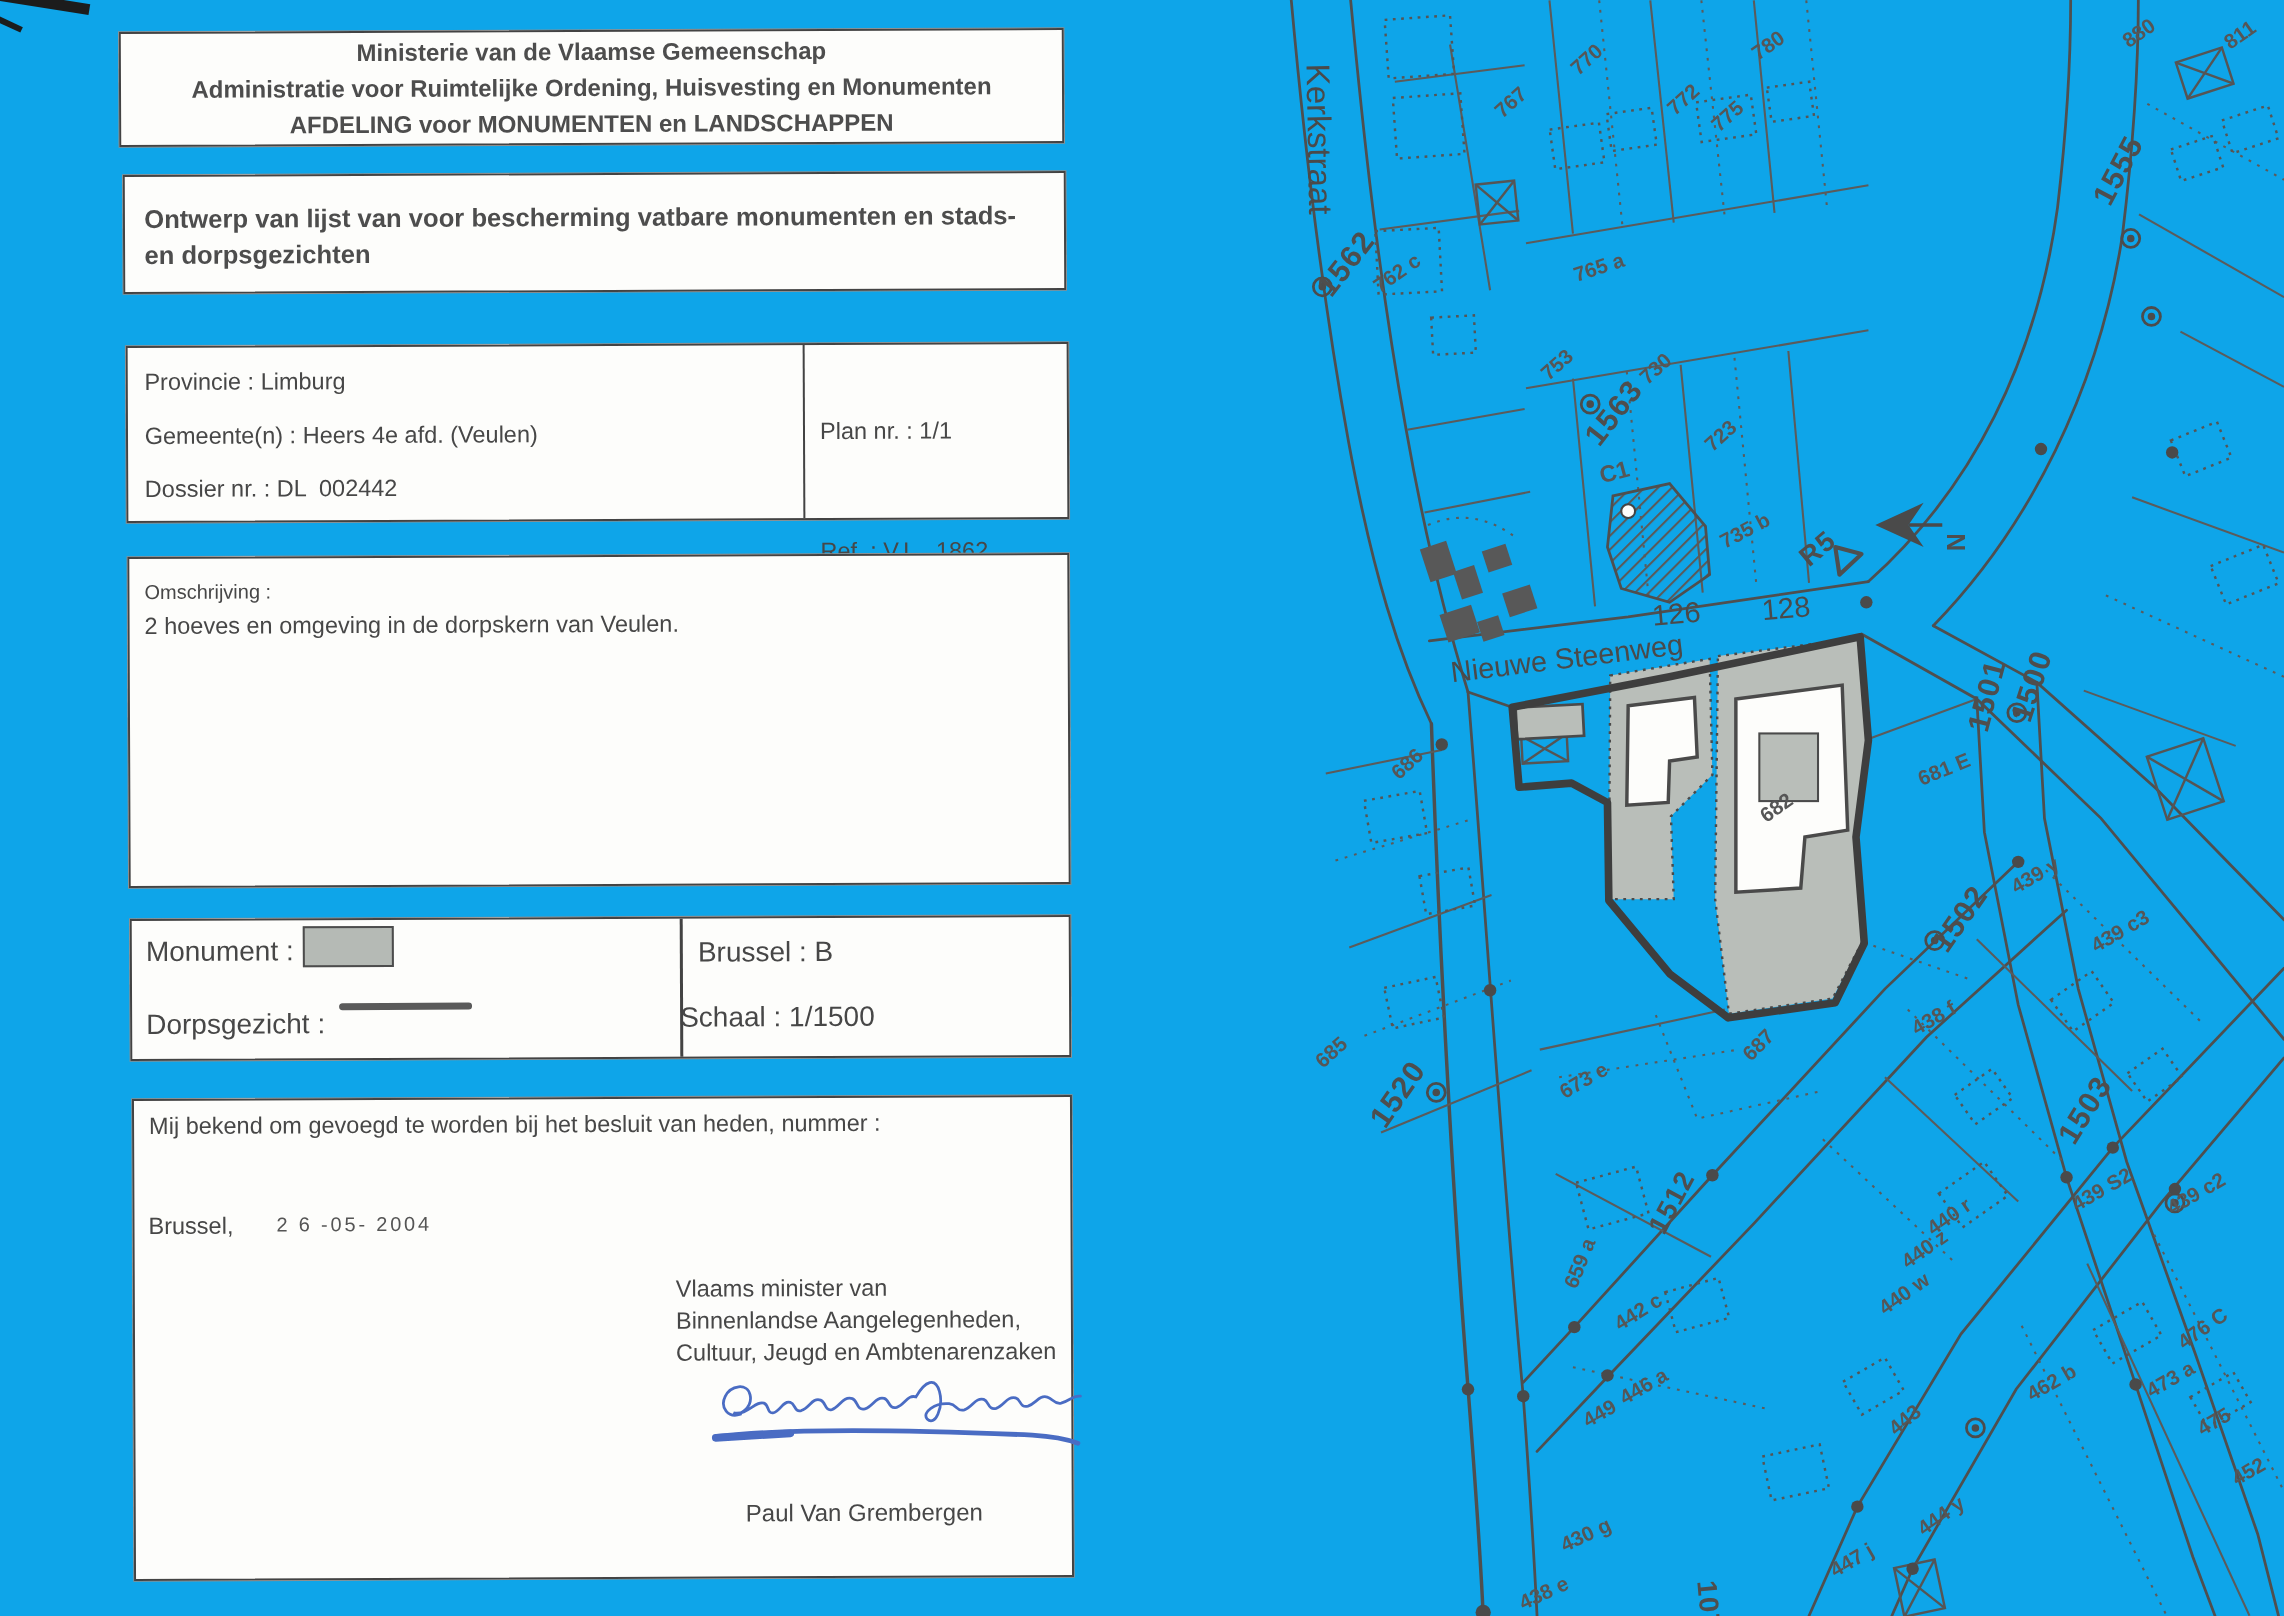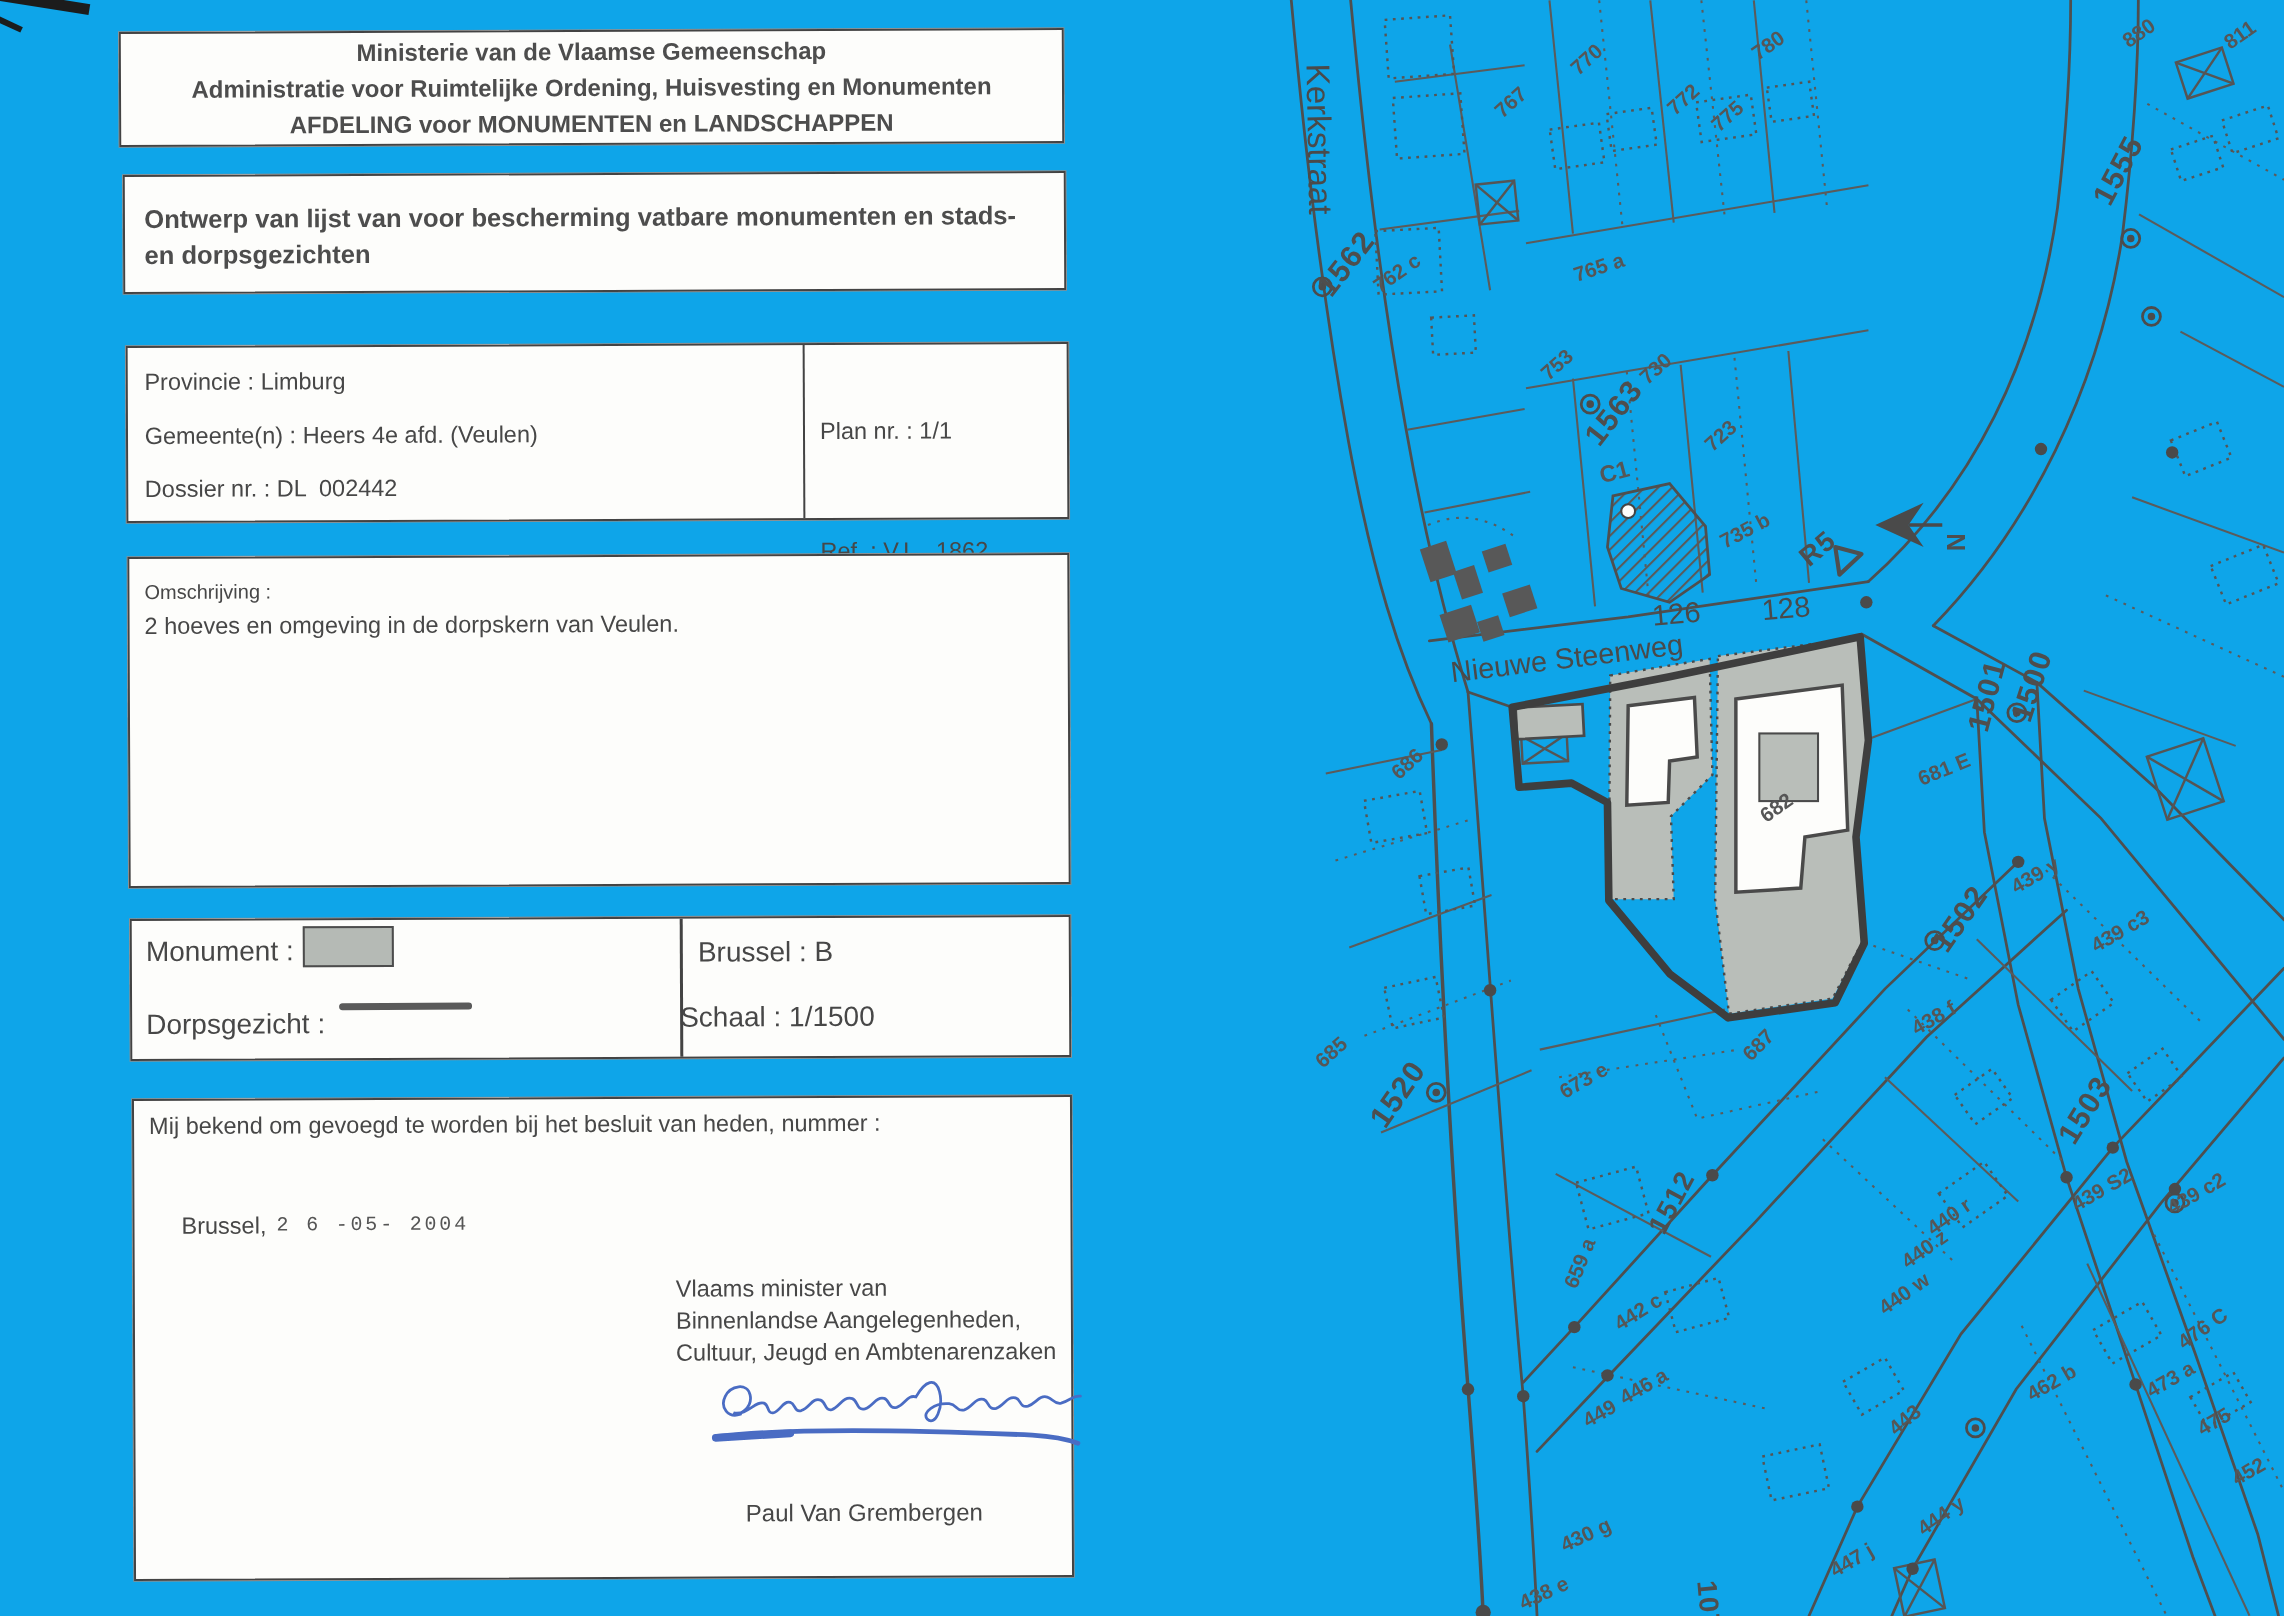--- a/index.html
+++ b/index.html
@@ -19,22 +19,22 @@
   .cell-r div{margin-bottom:39px;}
   .pre{white-space:pre-wrap;}
   .desc-label{position:absolute;left:15px;top:22px;font-size:20px;}
   .desc-text{position:absolute;left:15px;top:54px;font-size:23.5px;}
   .leg-label{position:absolute;font-size:28px;}
   .swatch{position:absolute;left:171px;top:5.5px;width:87px;height:37px;
           border:2.8px solid #4c4c4c;background:#b5bab5;}
   .dg-line{position:absolute;left:207px;top:83px;width:133px;height:7px;border-radius:4.1px;
            background:#5a5a5a;}
   .sig-intro{position:absolute;left:15px;top:12.4px;font-size:23.5px;}
-  .sig-place{position:absolute;left:14px;top:112px;font-size:23.5px;margin-left:33px;}
-  .sig-date{position:absolute;left:142px;top:113px;font-family:Liberation Mono, monospace;
+  .sig-place{position:absolute;left:14px;top:112px;font-size:23.5px;}
+  .sig-date{position:absolute;left:142px;top:113px;font-family:Liberation Sans, sans-serif;
             font-size:20px;letter-spacing:2.8px;color:#555;}
   .sig-minister{position:absolute;left:541px;top:174px;font-size:23.5px;line-height:32px;}
   .sig-name{position:absolute;left:610px;top:401px;font-size:24px;}
   .sigsvg{position:absolute;left:572px;top:266px;}
   .smudge{position:absolute;background:#1c1c1c;}
   .mapwrap{position:absolute;left:1283px;top:0;width:1001px;height:1616px;}
   .ml{font-family:"Liberation Sans",sans-serif;fill:#525252;font-weight:bold;}
   .ml-street{fill:#4a4a4a;font-weight:normal;}
   .ml-road{fill:#4e4e4e;letter-spacing:2px;}
   .ml-p{fill:#565656;}

